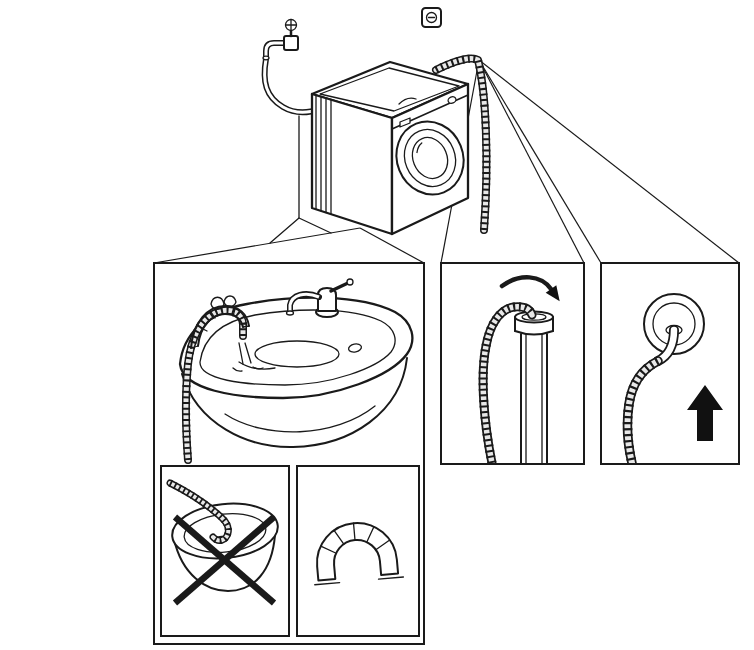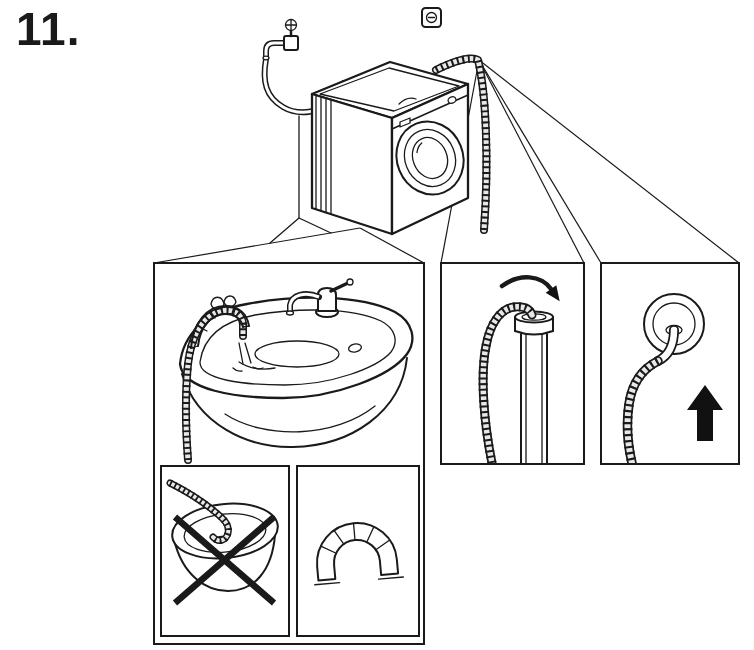--- a/index.html
+++ b/index.html
@@ -38,21 +38,20 @@
   .tube-o{stroke:var(--line);stroke-width:6;fill:none;stroke-linecap:round;}
   .tube-c{stroke:#fff;stroke-width:3;fill:none;stroke-linecap:round;}
   .xline{stroke:var(--line);stroke-width:6.5;stroke-linecap:butt;}
   .fill-arrow{fill:var(--arrow);stroke:none;}
 </style>
 </head>
 <body>
 
 <div class="canvas">
 
-  <div class="step-number">11.</div>
 
   <svg class="overview" width="754" height="650" viewBox="0 0 754 650">
     <defs>
       <path id="ov-supply" d="M266,59 C262,82 266,97 283,107 C300,117 322,112 337,98 C341,94 343,88 344,83"></path>
       <path id="ov-drain" d="M436,70 C454,61 471,56 478,60 C486,92 489,160 484,230"></path>
     </defs>
 
     <g>
       <path class="callout" d="M360,228 L154,263"></path>
       <path class="callout" d="M360,228 L424,263"></path>

